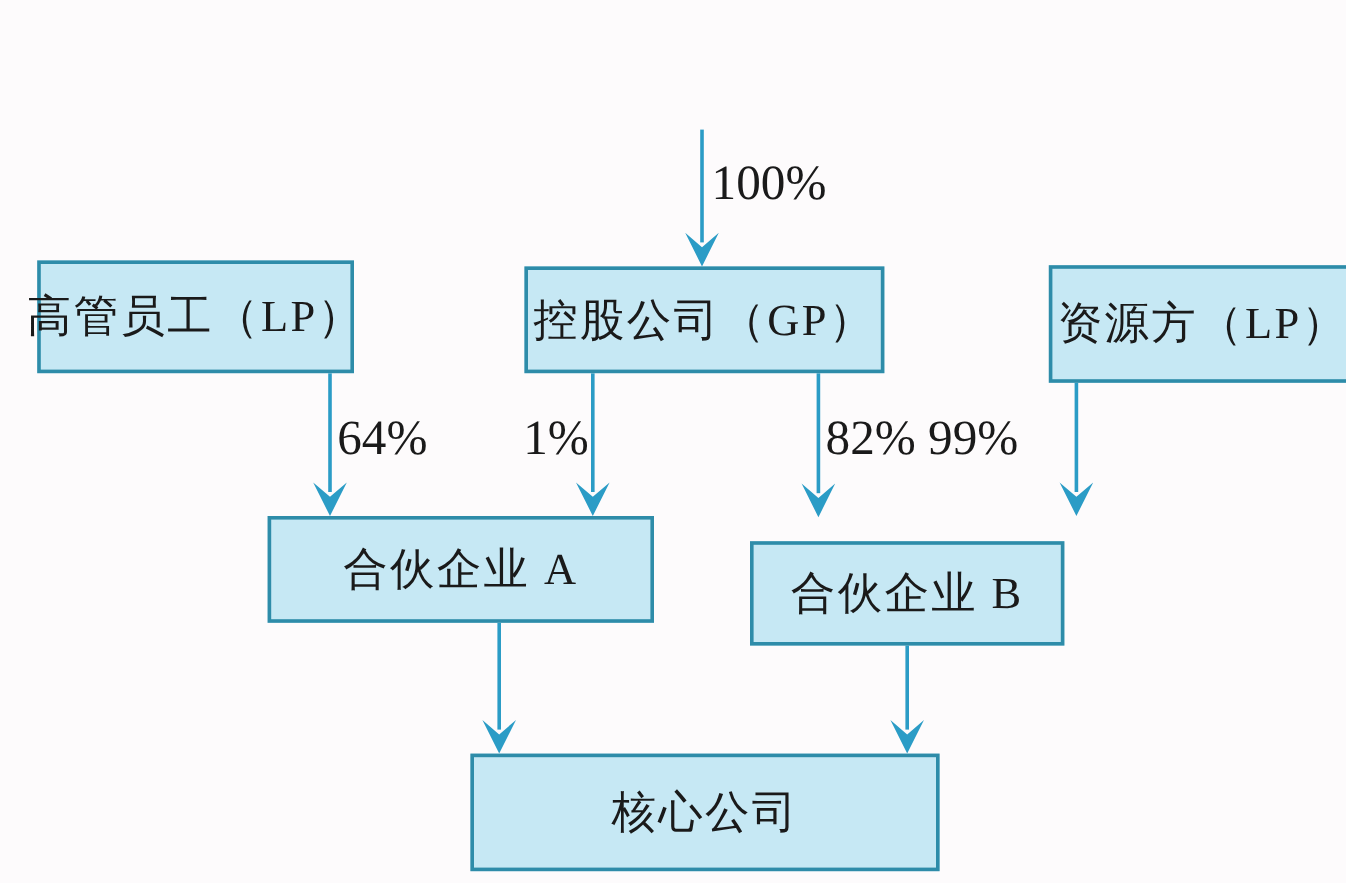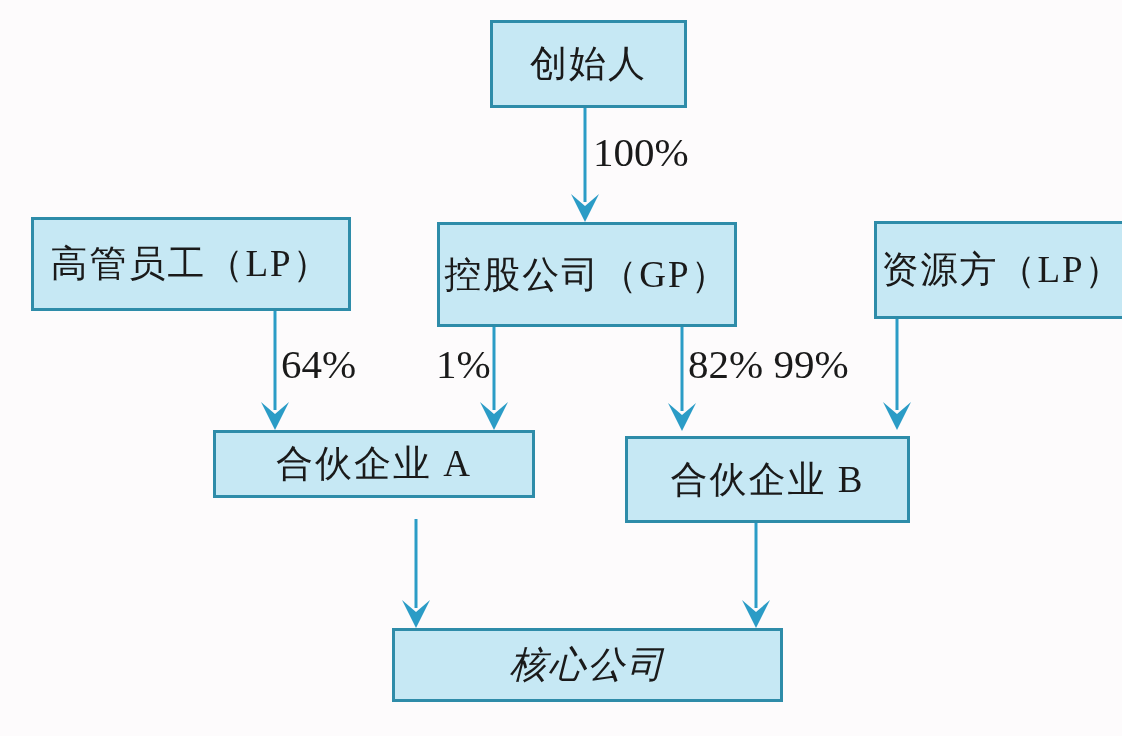--- a/index.html
+++ b/index.html
@@ -33,26 +33,26 @@
     white-space:nowrap;
   }
   .pct{
     position:absolute;
     color:var(--text);
     font-size:41px;
     white-space:nowrap;
   }
   
   .n-founder      {left:490px; top:20px;  width:197px; height:88px;}
-  .n-executives   {left:31px;  top:217px; width:320px; height:94px;}
-  .n-holding      {left:437px; top:222px; width:300px; height:105px;}
+  .n-executives   {left:31px;  top:217px; width:264px; height:94px;}
+  .n-holding      {left:437px; top:222px; width:300px; height:89px;}
   .n-resource     {left:874px; top:221px; width:257px; height:98px;}
-  .n-partnership-a{left:213px; top:430px; width:322px; height:68px;}
-  .n-partnership-b{left:625px; top:436px; width:285px; height:87px;}
-  .n-core         {left:392px; top:628px; width:391px; height:74px;font-style:italic;}
+  .n-partnership-a{left:223px; top:430px; width:322px; height:89px;}
+  .n-partnership-b{left:625px; top:451px; width:262px; height:87px;}
+  .n-core         {left:392px; top:628px; width:391px; height:98px;}
   
   .p-100  {left:593px; top:128px;}
   .p-99a  {left:281px; top:340px;}
   .p-1a   {left:436px; top:340px;}
   .p-1b99 {left:688px; top:340px;}
 </style>
 </head>
 <body>
 
 <div class="canvas">
@@ -88,21 +88,20 @@
       <line x1="416" y1="519" x2="416" y2="608"></line>
       <path d="M416,628 L402,600 L416,612 L430,600 Z"></path>
     </g>
 
     <g>
       <line x1="756" y1="519" x2="756" y2="608"></line>
       <path d="M756,628 L742,600 L756,612 L770,600 Z"></path>
     </g>
   </svg>
 
-  <div class="node n-founder">创始人</div>
 
   <div class="node n-executives">高管员工（LP）</div>
 
   <div class="node n-holding">控股公司（GP）</div>
 
   <div class="node n-resource">资源方（LP）</div>
 
   <div class="node n-partnership-a">合伙企业 A</div>
 
   <div class="node n-partnership-b">合伙企业 B</div>

